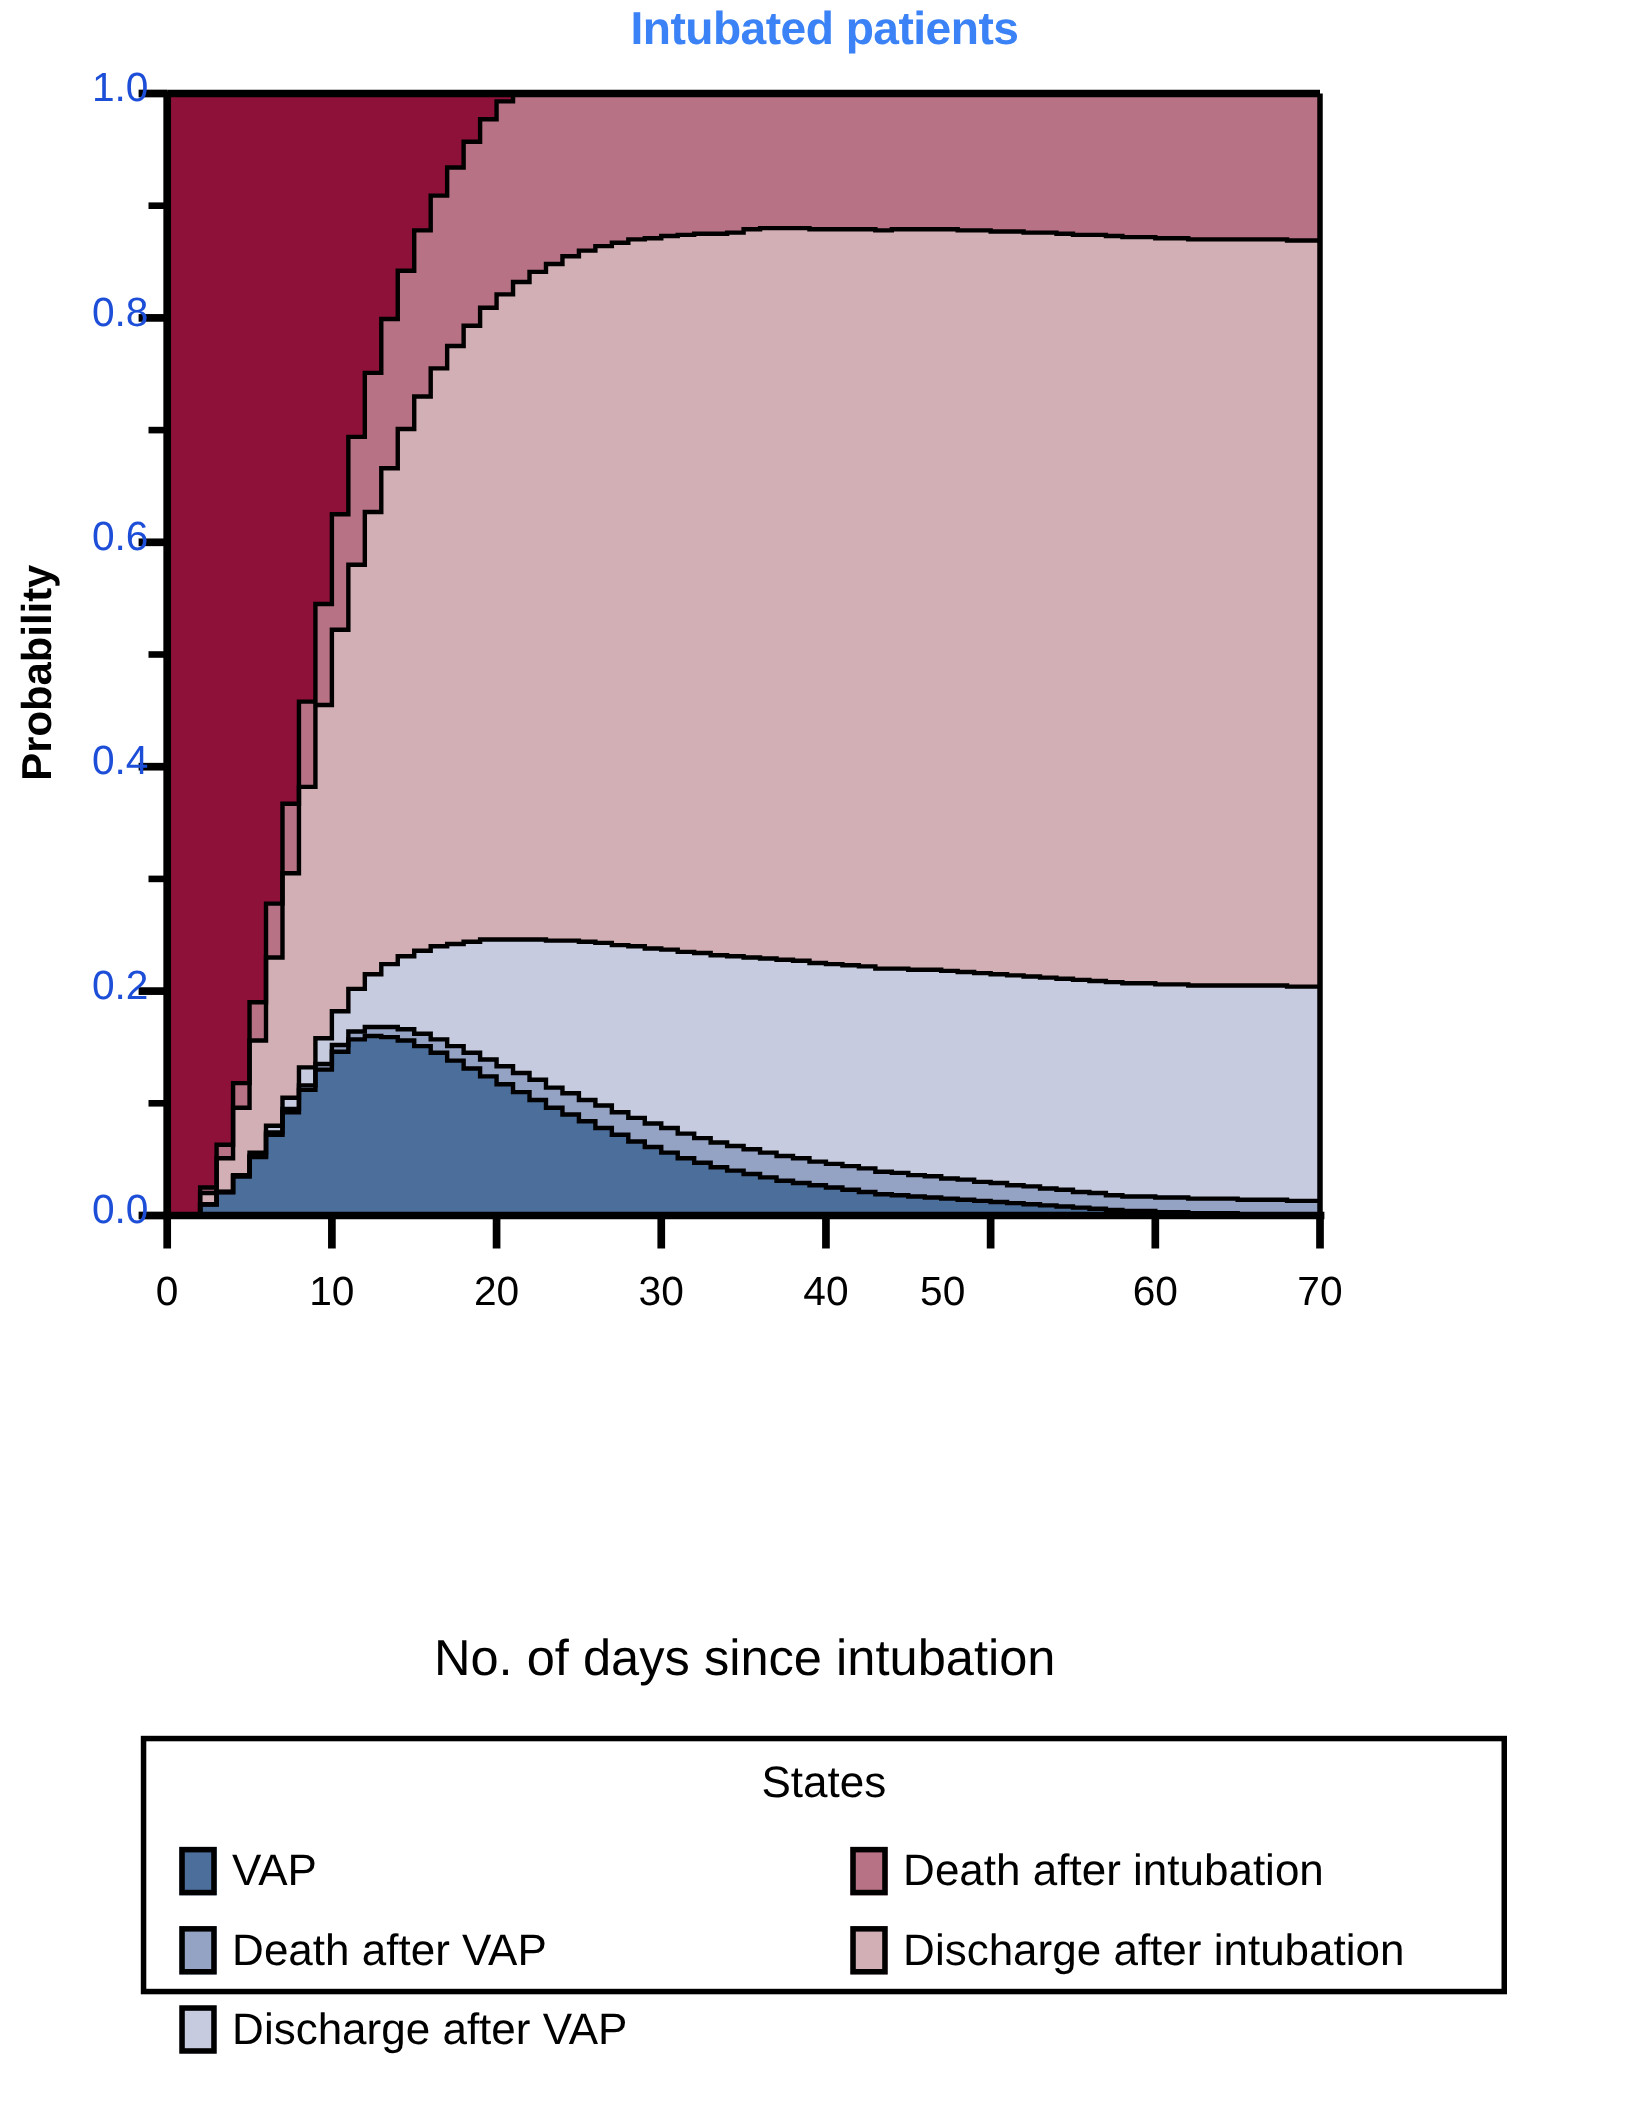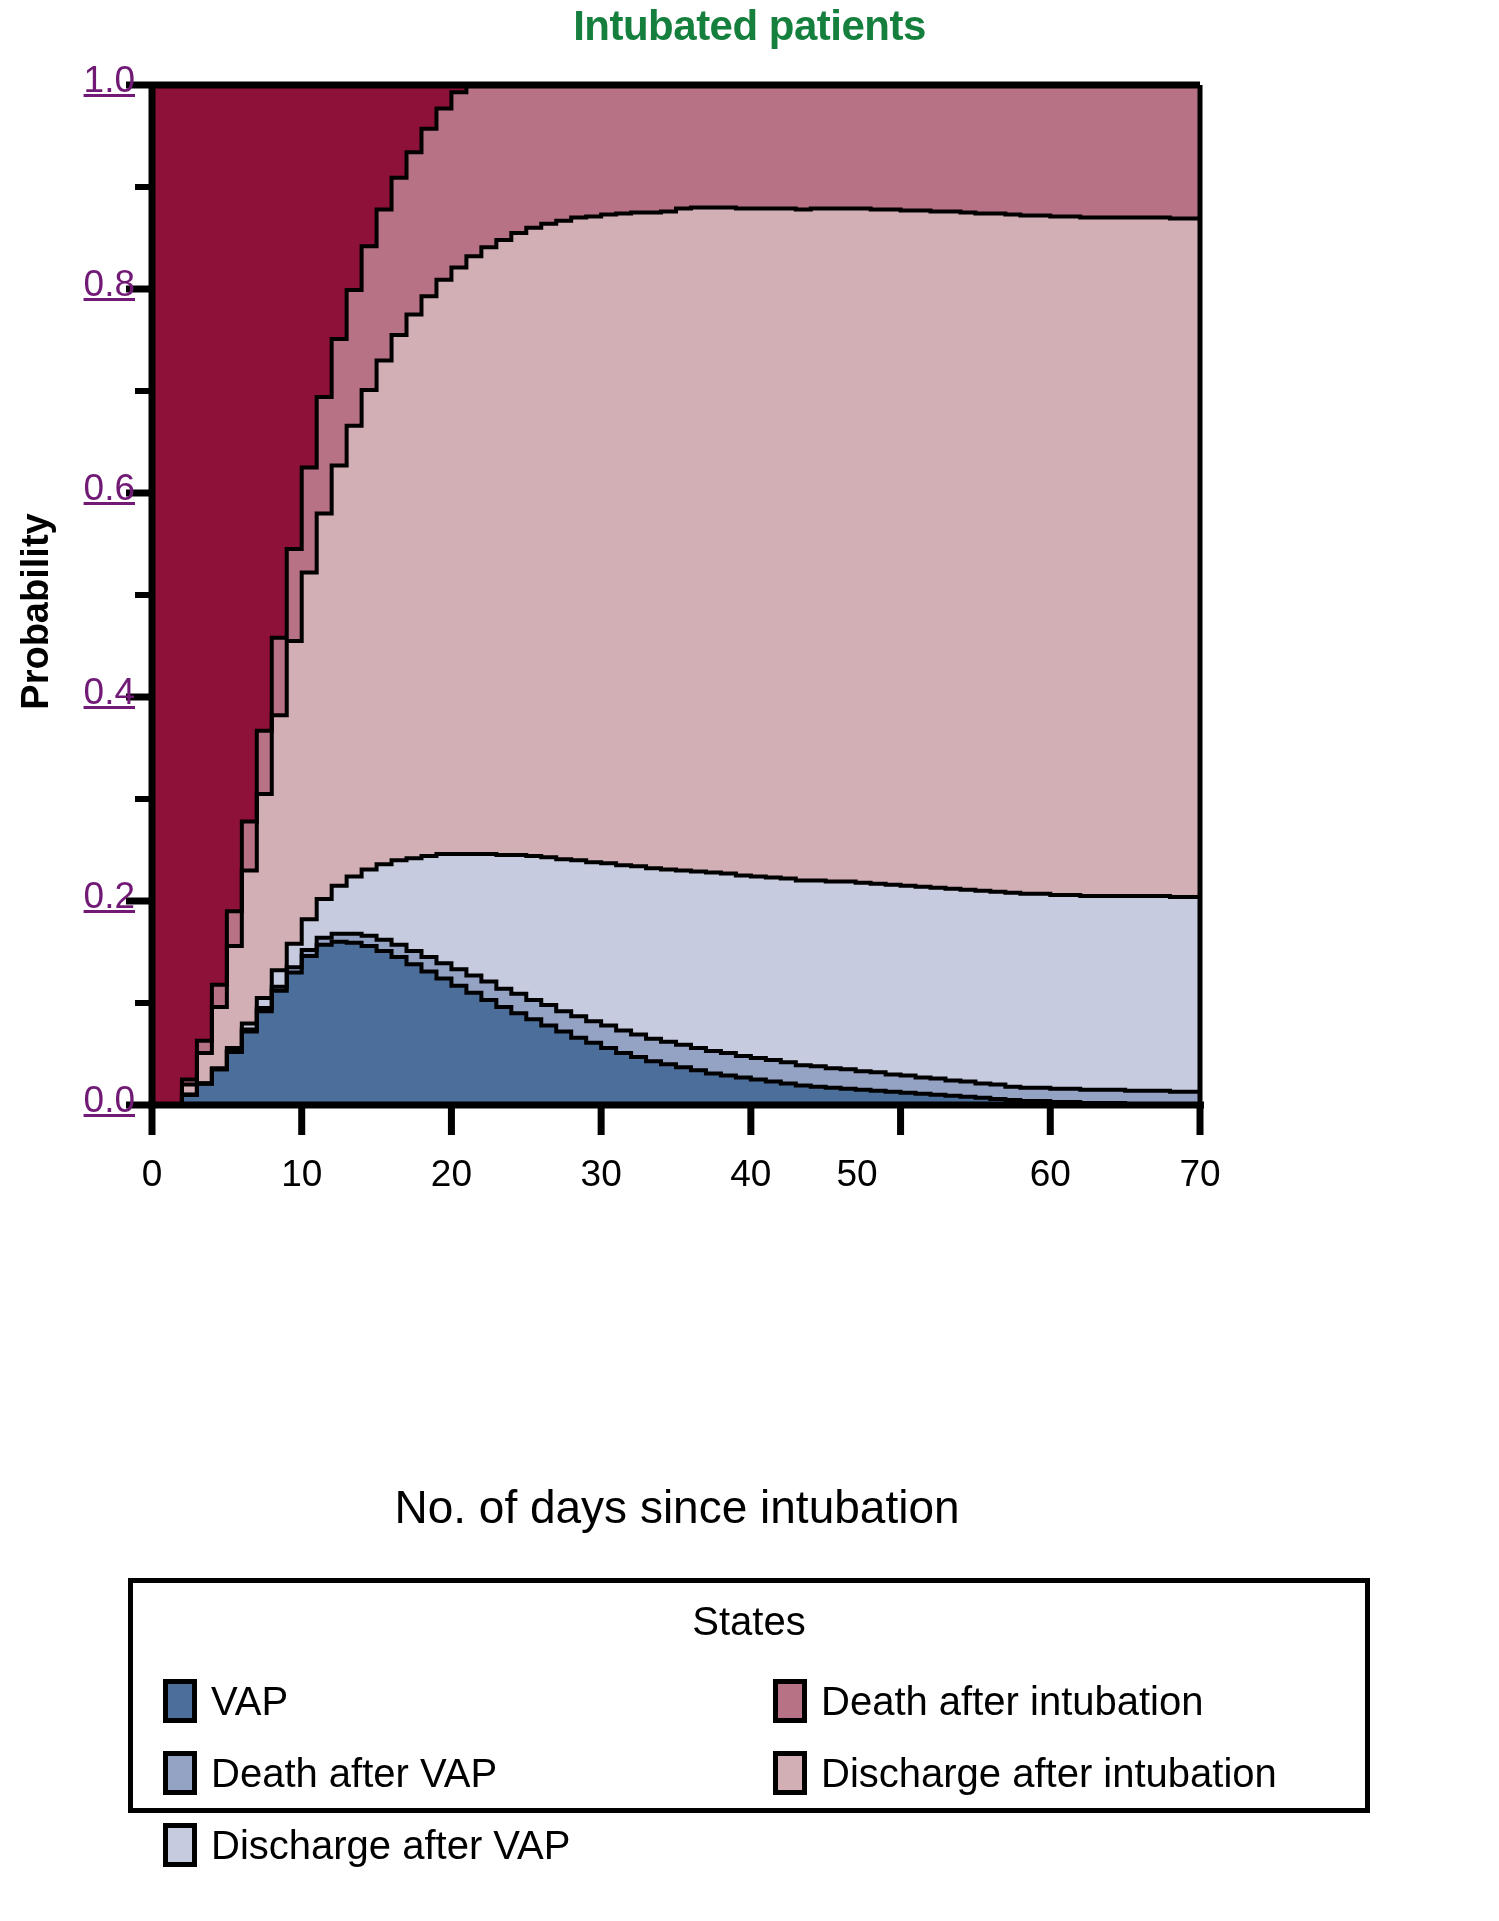--- a/index.html
+++ b/index.html
@@ -21,21 +21,21 @@
     height: 1921px;
   }
   .chart-title {
     position: absolute;
     left: 0;
     top: 2px;
     width: 1499px;
     text-align: center;
     font-size: 42px;
     font-weight: bold;
-    color: #15803d;
+    color: #3b82f6;
     letter-spacing: -0.5px;
   }
   .y-axis-label {
     position: absolute;
     left: -215px;
     top: 590px;
     width: 500px;
     text-align: center;
     font-size: 38px;
     font-weight: bold;
@@ -51,22 +51,21 @@
     text-align: center;
     font-size: 46px;
     font-weight: normal;
     color: #000;
   }
   .tick-label-y {
     position: absolute;
     width: 130px;
     text-align: right;
     font-size: 37px;
-    color: #701a75;
-    text-decoration: underline;
+    color: #1d4ed8;
   }
   .tick-label-x {
     position: absolute;
     width: 120px;
     text-align: center;
     font-size: 37px;
     color: #000;
   }
   svg.plot {
     position: absolute;

